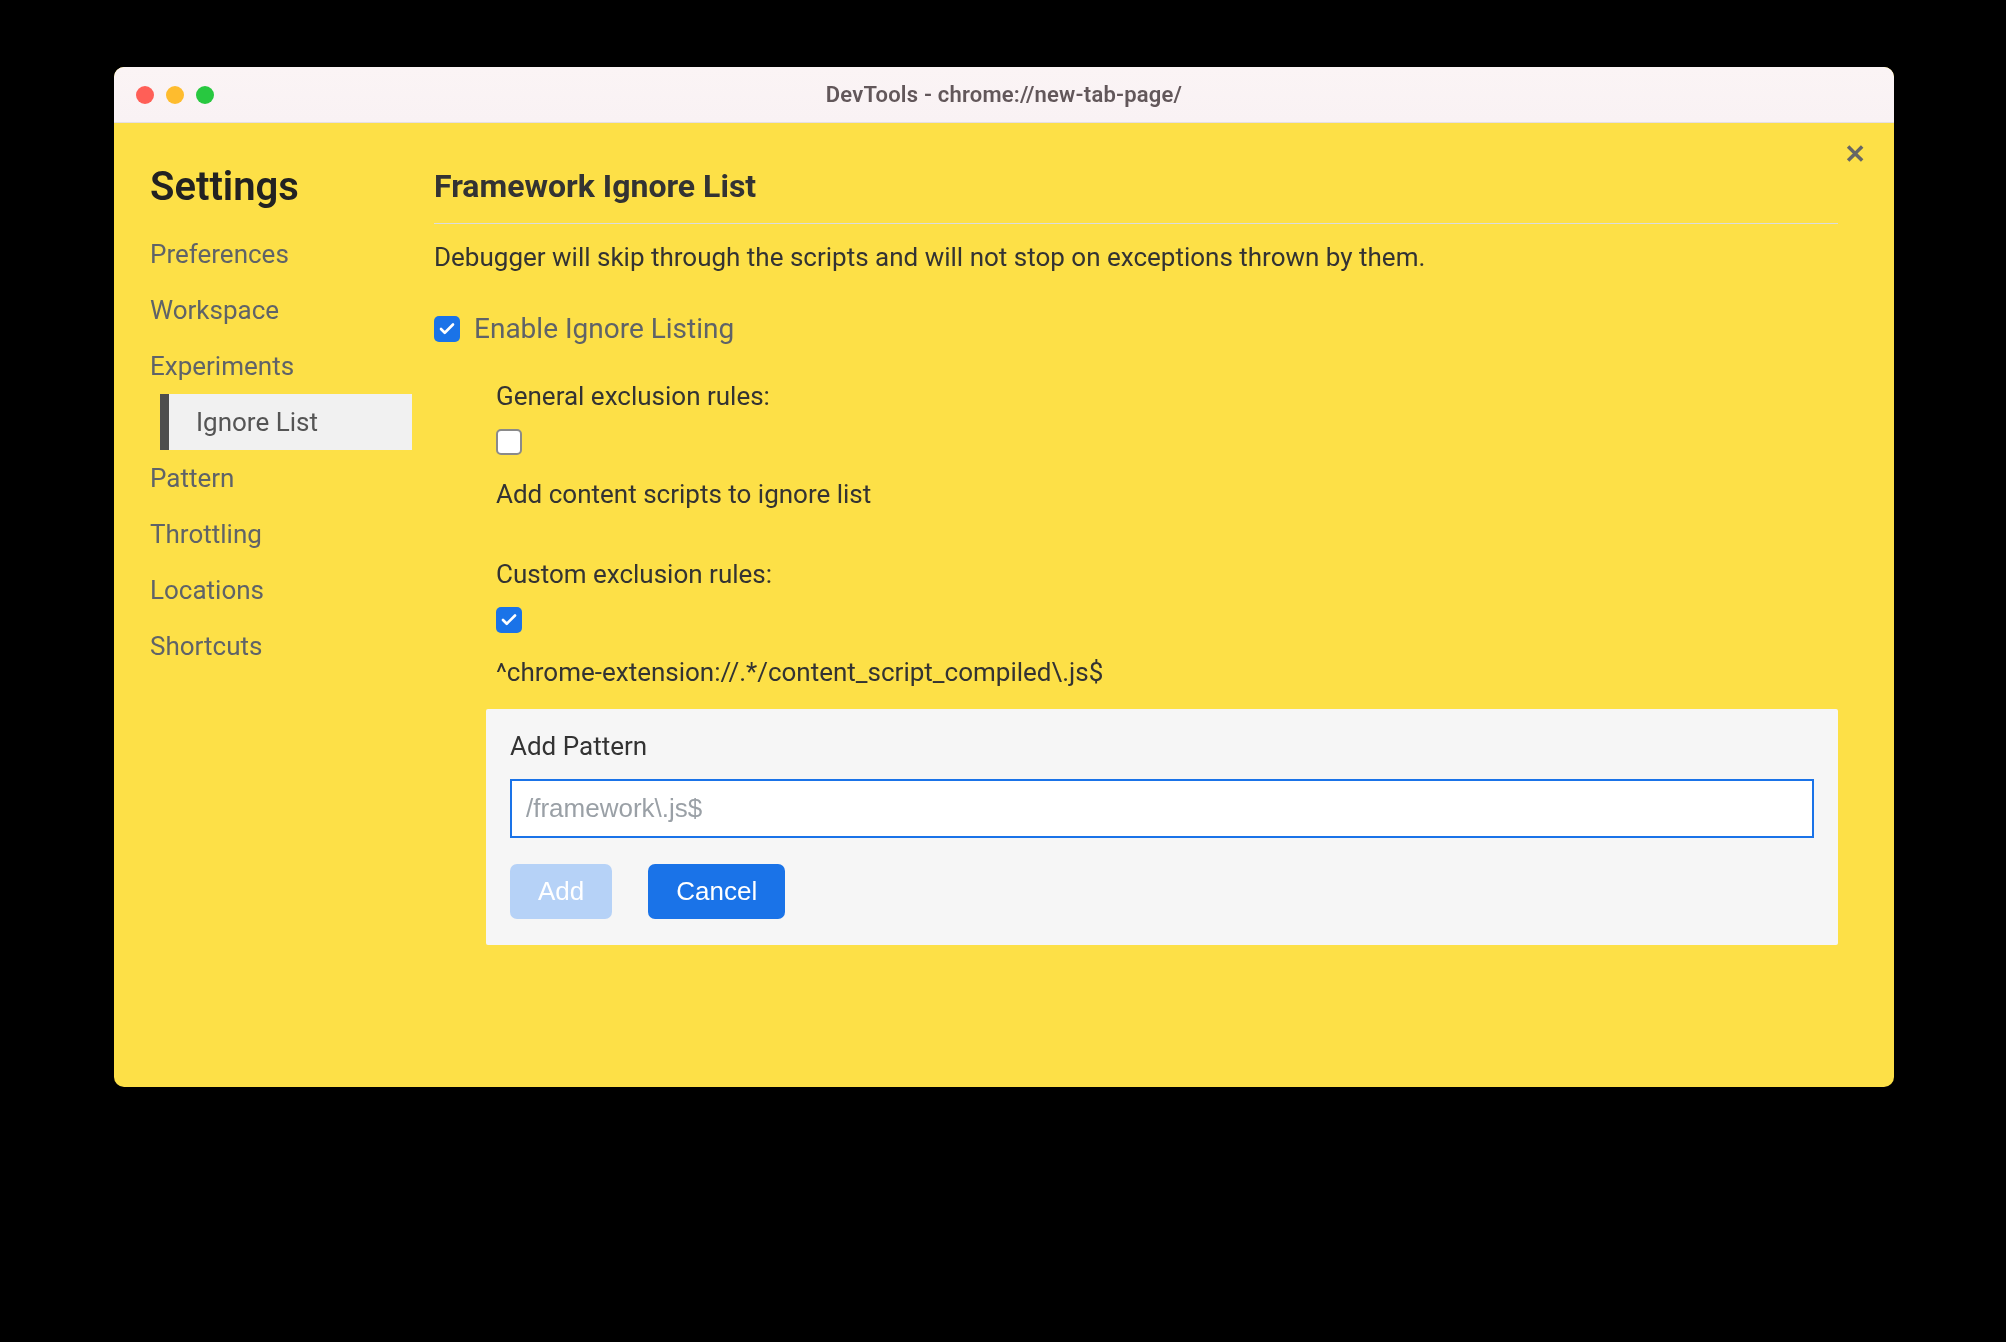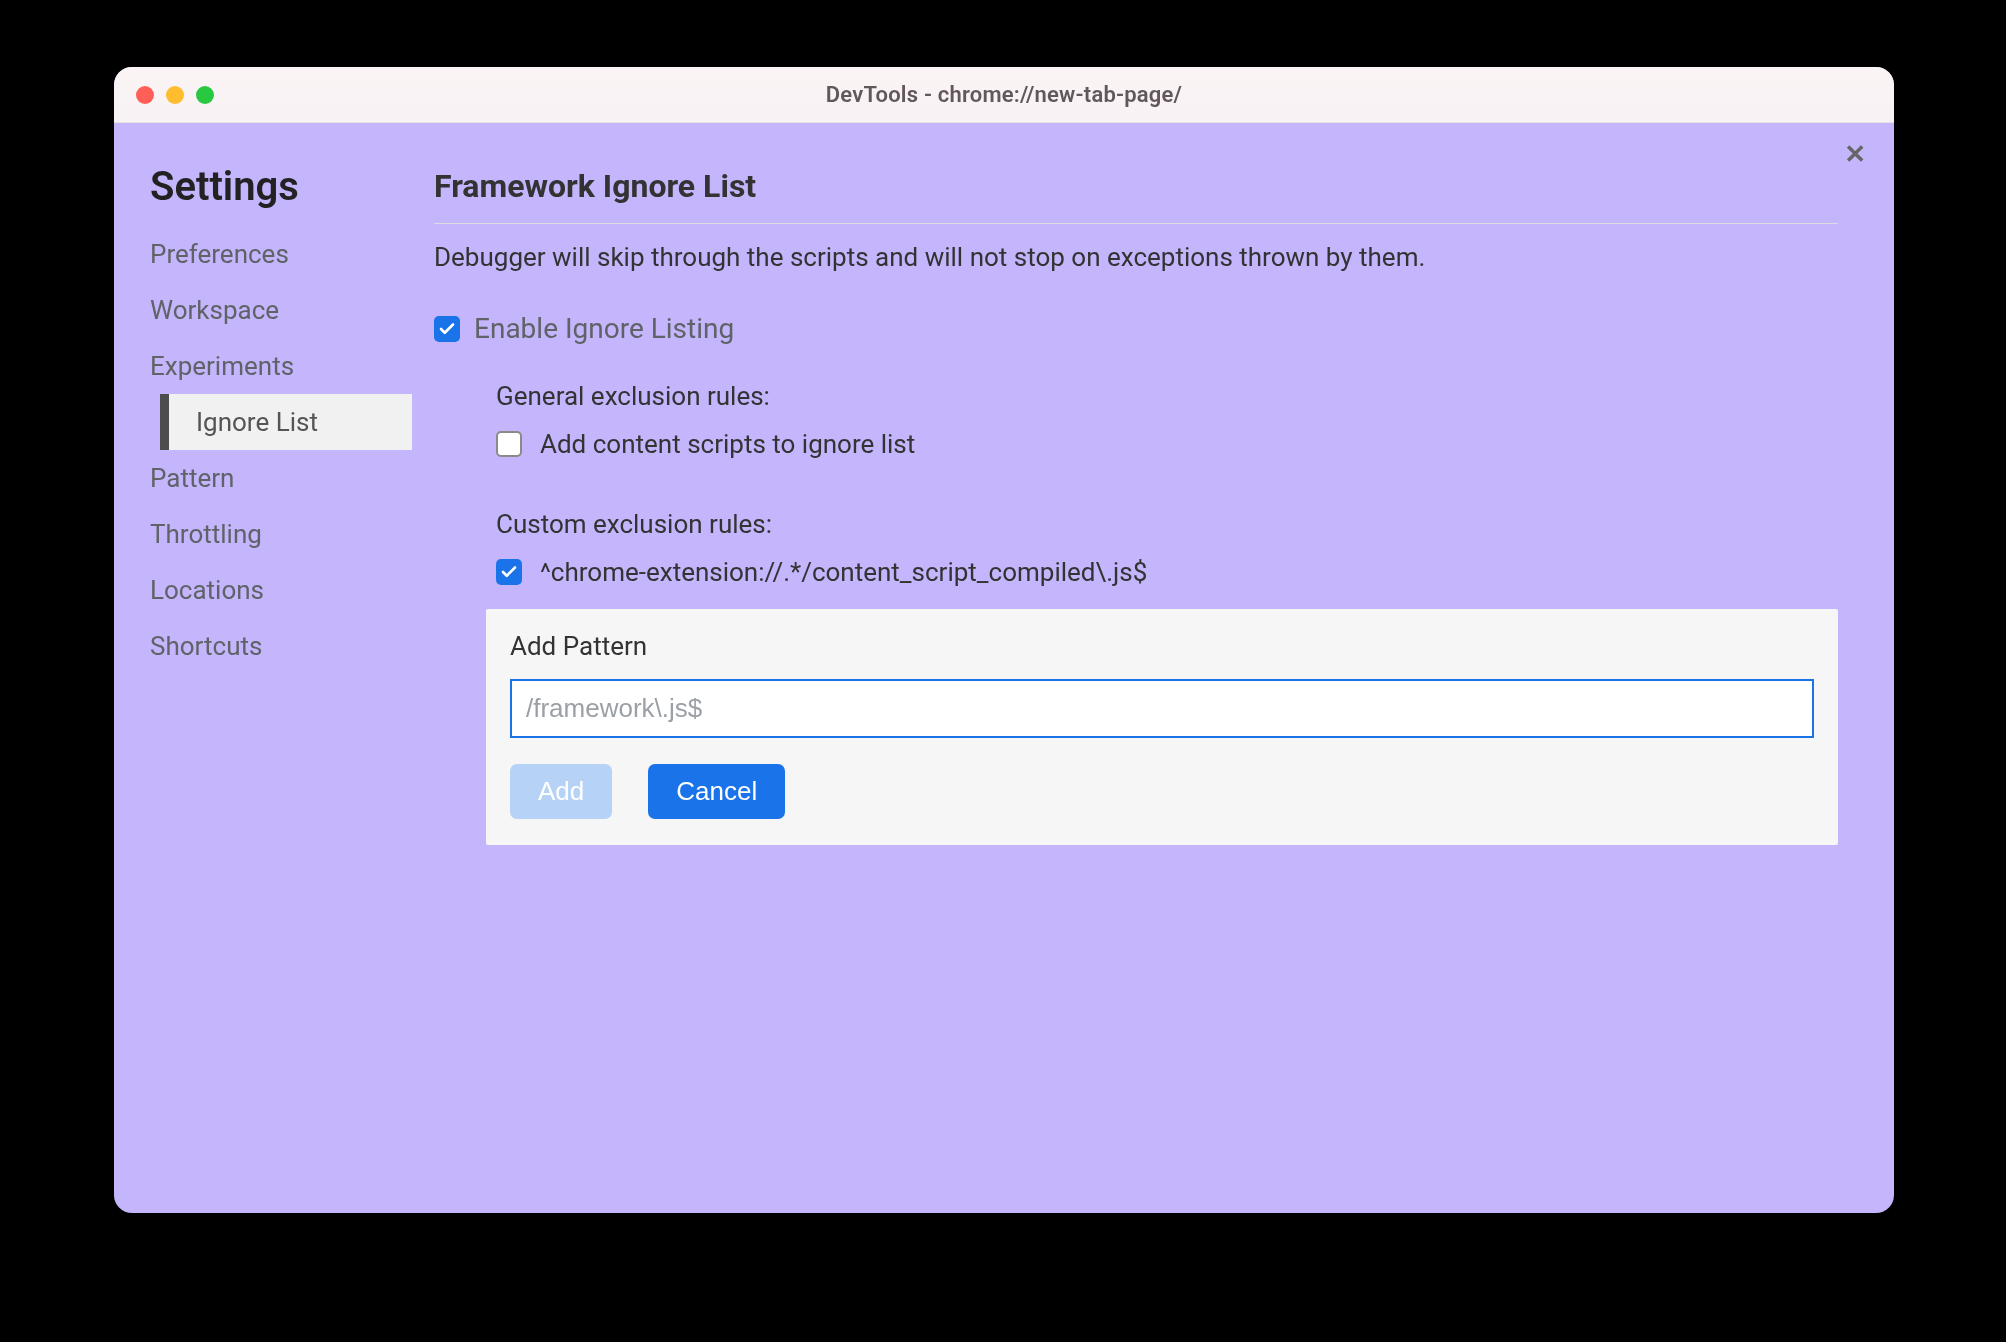--- a/index.html
+++ b/index.html
@@ -15,23 +15,23 @@
     position: relative;
     width: 2006px;
     height: 1342px;
     transform-origin: top center;
   }
   .window {
     position: absolute;
     left: 114px;
     top: 67px;
     width: 1780px;
-    height: 1146px;
-    background: #c4b5fd;
-    border-radius: 18px;
+    height: 1020px;
+    background: #fde047;
+    border-radius: 10px;
     overflow: hidden;
     box-shadow: 0 30px 80px rgba(0,0,0,0.6);
   }
   .titlebar {
     height: 56px;
     background: linear-gradient(#fbf4f5, #f9f2f4);
     border-bottom: 1px solid #e6e0e2;
     display: flex;
     align-items: center;
     position: relative;
@@ -146,23 +146,24 @@
     margin-left: 62px;
     margin-top: 36px;
   }
   .sub-heading {
     font-size: 26px;
     color: #333;
     margin-bottom: 18px;
   }
   .sub-check {
     display: flex;
-    align-items: center;
-    gap: 18px;
+    align-items: flex-start;
+    gap: 24px;
     margin-bottom: 4px;
+    flex-direction: column;
   }
   .sub-check .chk-label { font-size: 26px; color: #333; }
   .add-pattern-box {
     margin-left: 52px;
     margin-top: 22px;
     background: #f6f6f6;
     padding: 22px 24px 26px 24px;
     border-radius: 2px;
   }
   .ap-title {

